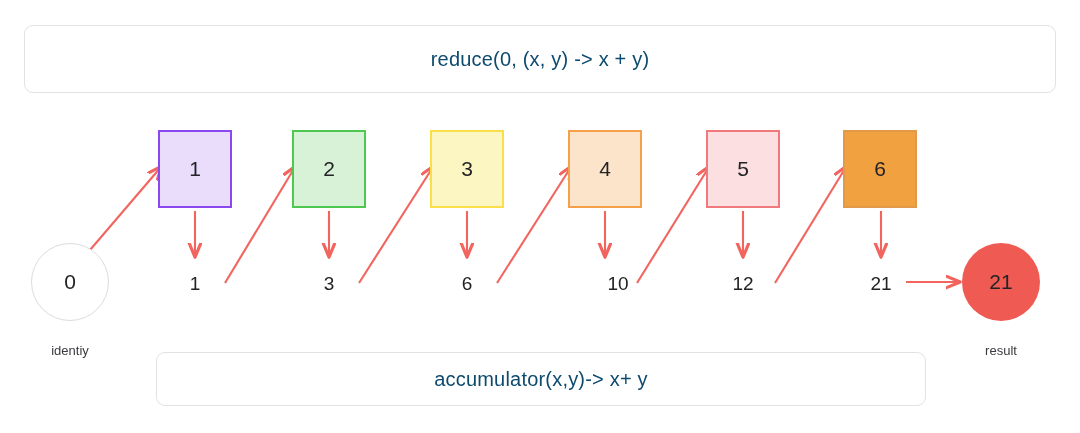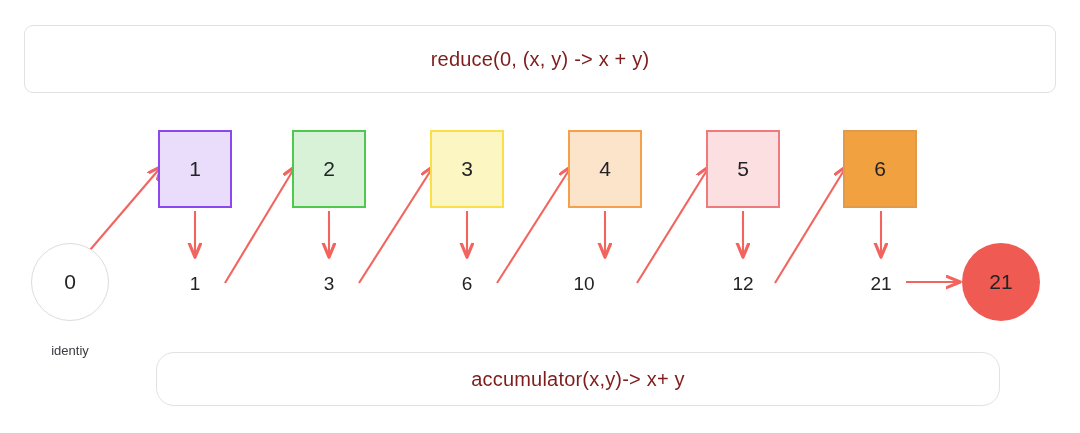--- a/index.html
+++ b/index.html
@@ -22,37 +22,36 @@
   
   .banner {
     position: absolute;
     box-sizing: border-box;
     background: #ffffff;
     border: 1.5px solid #e2e2e4;
     border-radius: 9px;
     display: flex;
     align-items: center;
     justify-content: center;
-    color: #7f1d1d;
+    color: #0c4a6e;
     letter-spacing: 0.2px;
   }
   #banner-top {
     left: 24px;
     top: 25px;
     width: 1032px;
     height: 68px;
     font-size: 20px;
   }
   #banner-bottom {
     left: 156px;
     top: 352px;
-    width: 844px;
+    width: 770px;
     height: 54px;
     font-size: 20px;
-    border-radius: 18px;
   }
 
   
   .box {
     position: absolute;
     box-sizing: border-box;
     width: 74px;
     height: 78px;
     top: 130px;
     display: flex;
@@ -185,23 +184,24 @@
   </div>
 
   <div class="circle" id="circle-identity">
     <span>0</span>
   </div>
   <div class="caption" id="caption-identity">identiy</div>
 
   <div class="circle" id="circle-result">
     <span>21</span>
   </div>
+  <div class="caption" id="caption-result">result</div>
 
   <div class="acc-value" style="left:165px;">1</div>
   <div class="acc-value" style="left:299px;">3</div>
   <div class="acc-value" style="left:437px;">6</div>
-  <div class="acc-value" style="left:554px;">10</div>
+  <div class="acc-value" style="left:588px;">10</div>
   <div class="acc-value" style="left:713px;">12</div>
   <div class="acc-value" style="left:851px;">21</div>
 
   <div class="banner" id="banner-bottom">accumulator(x,y)-&gt; x+ y</div>
 
 </div>
 
 </body></html>

